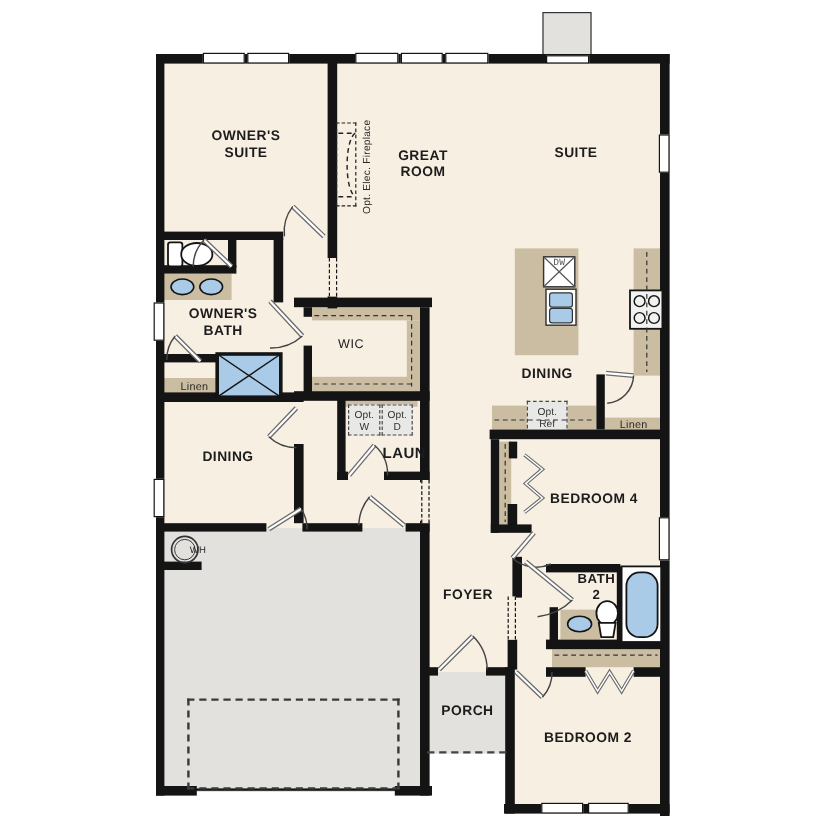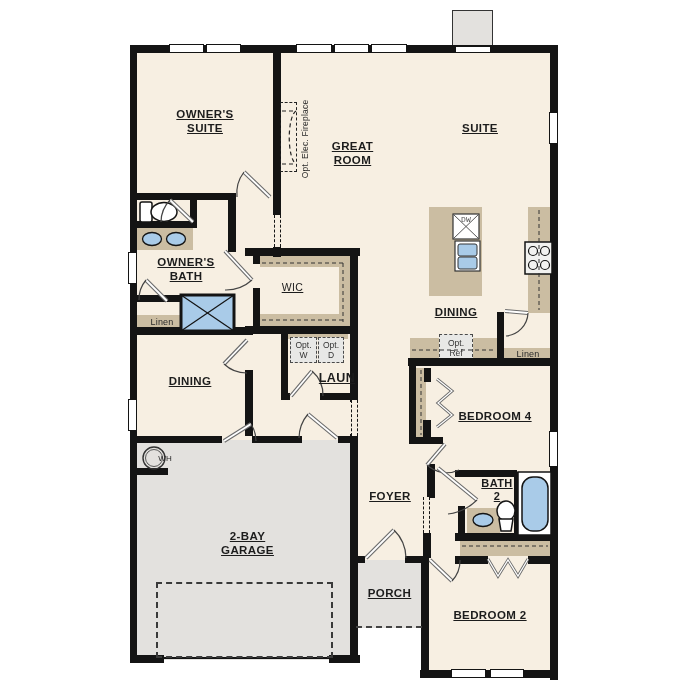--- a/index.html
+++ b/index.html
@@ -5,21 +5,21 @@
   html,body{margin:0;padding:0;background:#fff;}
   #plan{position:relative;width:687px;height:687px;background:#ffffff;overflow:hidden;
         font-family:"Liberation Sans",sans-serif;}
   .abs{position:absolute;}
   .floor{background:#f7efe2;}
   .gray{background:#e3e1de;}
   .wall{background:#141414;}
   .tan{background:#cbbda2;}
   .win{background:#ffffff;border:1px solid #141414;box-sizing:border-box;}
   .lbl{position:absolute;color:#1c1c1c;font-weight:bold;font-size:11.5px;line-height:1.18;
-       text-align:center;white-space:pre-line;letter-spacing:.4px;text-decoration:underline;}
+       text-align:center;white-space:pre-line;letter-spacing:.4px;}
   .sm{position:absolute;color:#2a2a2a;font-weight:normal;font-size:9px;letter-spacing:.2px;
       text-align:center;white-space:pre-line;}
   .optbox{position:absolute;background:#e8e8e6;border:1.5px dashed #4a4a4a;box-sizing:border-box;
           color:#333;font-size:8.5px;line-height:1.2;text-align:center;white-space:pre-line;
           display:flex;align-items:center;justify-content:center;}
   .dashv{position:absolute;border-left:1.5px dashed #141414;border-right:1.5px dashed #141414;
          box-sizing:border-box;background:#f7efe2;}
   svg{position:absolute;left:0;top:0;pointer-events:none;}
 </style>
 </head>
@@ -274,35 +274,33 @@
 
       <polyline points="437,379 452,391 438,403 452,415 437,427" stroke="#6b6b6b" stroke-width="3"></polyline>
       <polyline points="437,379 452,391 438,403 452,415 437,427" stroke="#fff" stroke-width="1.2"></polyline>
       <polyline points="488,559 498,576 508,560 518,576 528,559" stroke="#6b6b6b" stroke-width="3"></polyline>
       <polyline points="488,559 498,576 508,560 518,576 528,559" stroke="#fff" stroke-width="1.2"></polyline>
     </g>
   </svg>
 
   <div class="lbl" style="left:150px;top:108px;width:110px;">OWNER'S
 SUITE</div>
-  <div class="lbl" style="left:300px;top:124px;width:105px;margin-top:16px;">GREAT
+  <div class="lbl" style="left:300px;top:124px;width:105px;">GREAT
 ROOM</div>
   <div class="lbl" style="left:430px;top:122px;width:100px;">SUITE</div>
   <div class="lbl" style="left:140px;top:256px;width:92px;">OWNER'S
 BATH</div>
   <div class="lbl" style="left:265px;top:281px;width:55px;font-weight:normal;font-size:10.5px;">WIC</div>
   <div class="lbl" style="left:406px;top:306px;width:100px;">DINING</div>
   <div class="lbl" style="left:145px;top:375px;width:90px;">DINING</div>
   <div class="lbl" style="left:312px;top:371px;width:50px;font-size:12.5px;">LAUN</div>
   <div class="lbl" style="left:445px;top:410px;width:100px;">BEDROOM 4</div>
   <div class="lbl" style="left:358px;top:490px;width:64px;">FOYER</div>
   <div class="lbl" style="left:474px;top:477px;width:46px;font-size:11px;">BATH
 2</div>
-  <div class="lbl" style="left:195px;top:530px;width:105px;">2-BAY
-GARAGE</div>
   <div class="lbl" style="left:357px;top:587px;width:65px;">PORCH</div>
   <div class="lbl" style="left:435px;top:609px;width:110px;">BEDROOM 2</div>
 
   <div class="sm" style="left:138px;top:317px;width:48px;">Linen</div>
   <div class="sm" style="left:506px;top:349px;width:44px;">Linen</div>
   <div class="sm" style="left:455px;top:215px;width:22px;font-size:8px;color:#555;font-family:Liberation Mono, monospace;">DW</div>
   <div class="sm" style="left:143px;top:454px;width:44px;font-size:8px;">WH</div>
   <div class="sm" style="left:250px;top:134px;width:110px;font-size:8.5px;transform:rotate(-90deg);">Opt. Elec. Fireplace</div>
 
 </div>

